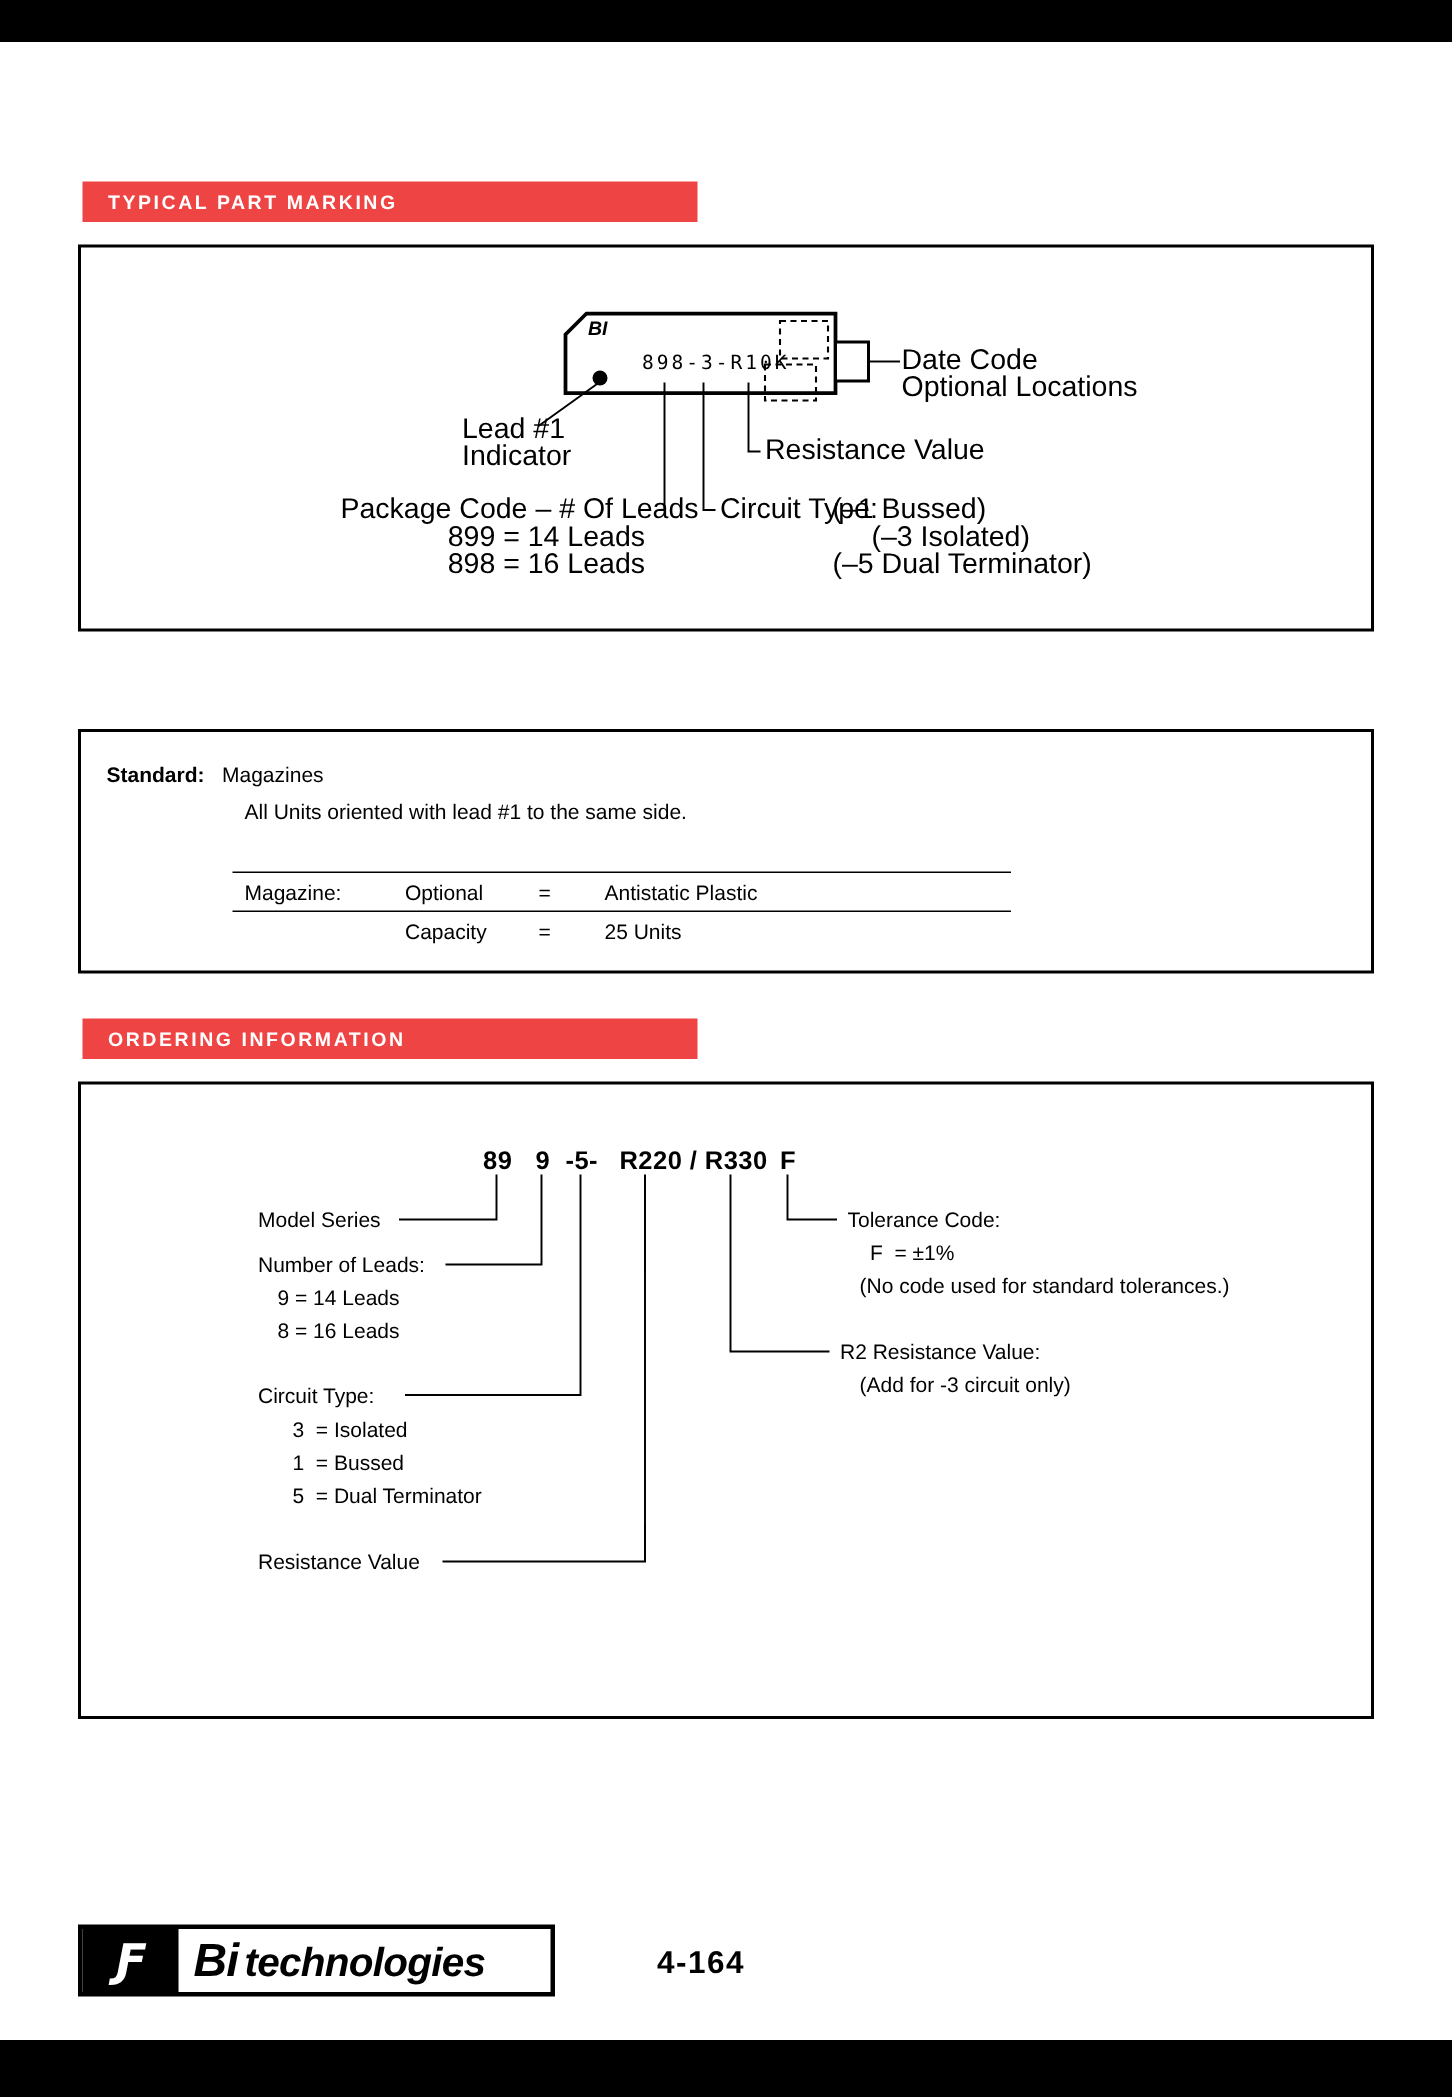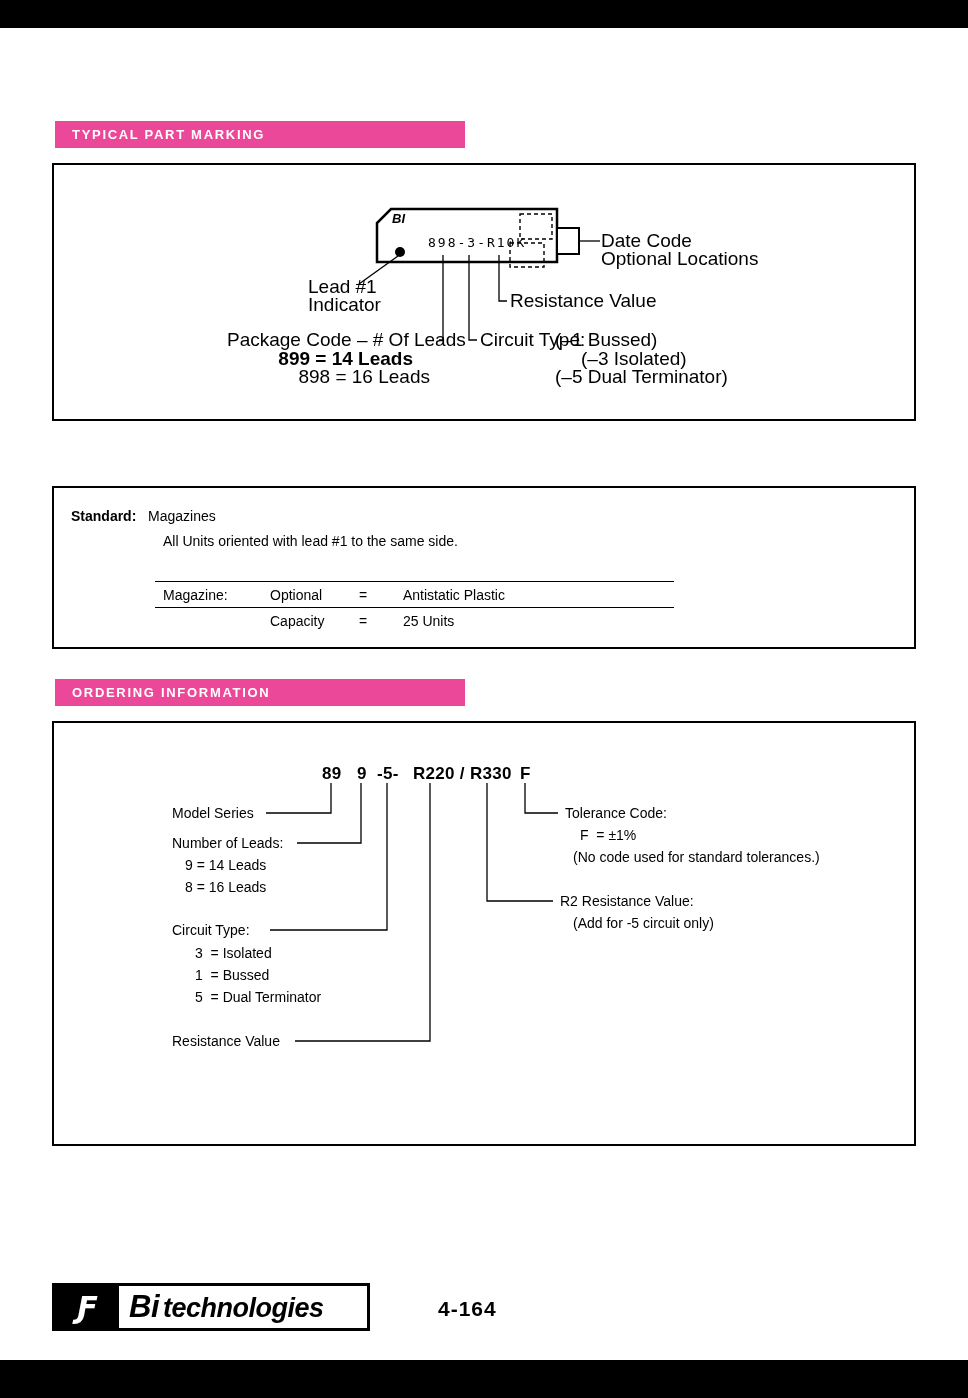--- a/index.html
+++ b/index.html
@@ -1,20 +1,20 @@
 <!DOCTYPE html>
 <html><head>
 <meta charset="utf-8">
 <style>
   * { margin:0; padding:0; box-sizing:border-box; }
   body { background:#888; font-family:"Liberation Sans", sans-serif; color:#000; }
   .page { position:relative; width:968px; height:1398px; background:#fff; margin:0 auto; overflow:hidden; }
   .topbar { position:absolute; top:0; left:0; width:968px; height:28px; background:#000; }
   .botbar { position:absolute; top:1360px; left:0; width:968px; height:38px; background:#000; }
-  .secbar { position:absolute; left:55px; width:410px; height:27px; background:#ec4899; color:#fff;
+  .secbar { position:absolute; left:55px; width:410px; height:27px; background:#ef4444; color:#fff;
             font-weight:bold; font-size:13px; letter-spacing:1.7px; line-height:28px; padding-left:17px; }
   .box { position:absolute; left:52px; width:864px; border:2.5px solid #000; background:#fff; }
   .abs { position:absolute; white-space:pre; }
   .t13 { font-size:19px; line-height:15px; }
   .t15 { font-size:14px; line-height:17px;text-align:right; }
   .b { font-weight:bold; }
   .ra { text-align:right; }
   .mono { font-family:"DejaVu Sans Mono", monospace; letter-spacing:2px; font-size:13px; }
   svg.diagram { position:absolute; top:0; left:0; }
   svg.diagram line, svg.diagram polyline { stroke:#000; fill:none; stroke-width:1.3; }
@@ -61,21 +61,21 @@
 
     <div class="abs t13" style="left:547px;top:68px;">Date Code</div>
     <div class="abs t13" style="left:547px;top:86px;">Optional Locations</div>
 
     <div class="abs t13" style="left:254px;top:114px;">Lead #1</div>
     <div class="abs t13" style="left:254px;top:132px;">Indicator</div>
 
     <div class="abs t13" style="left:456px;top:128px;">Resistance Value</div>
 
     <div class="abs t13 ra" style="left:173px;width:210px;top:167px;">Package Code – # Of Leads</div>
-    <div class="abs t13 ra" style="left:156px;width:203px;top:186px;font-weight:bold;">899 = 14 Leads</div>
+    <div class="abs t13 ra" style="left:173px;width:203px;top:186px;">899 = 14 Leads</div>
     <div class="abs t13 ra" style="left:173px;width:203px;top:204px;">898 = 16 Leads</div>
 
     <div class="abs t13" style="left:426px;top:167px;">Circuit Type:</div>
     <div class="abs t13" style="left:501px;top:167px;">(–1 Bussed)</div>
     <div class="abs t13" style="left:501px;top:186px;margin-left:26px;">(–3 Isolated)</div>
     <div class="abs t13" style="left:501px;top:204px;">(–5 Dual Terminator)</div>
   </div>
 
 
   <div class="box" style="top:486px;height:163px;">
@@ -127,21 +127,21 @@
     <div class="abs t15" style="left:141px;top:244px;">1  = Bussed</div>
     <div class="abs t15" style="left:141px;top:266px;">5  = Dual Terminator</div>
 
     <div class="abs t15" style="left:118px;top:310px;">Resistance Value</div>
 
     <div class="abs t15" style="left:511px;top:82px;">Tolerance Code:</div>
     <div class="abs t15" style="left:526px;top:104px;">F  = ±1%</div>
     <div class="abs t15" style="left:519px;top:126px;">(No code used for standard tolerances.)</div>
 
     <div class="abs t15" style="left:506px;top:170px;">R2 Resistance Value:</div>
-    <div class="abs t15" style="left:519px;top:192px;">(Add for -5 circuit only)</div>
+    <div class="abs t15" style="left:519px;top:192px;">(Add for -3 circuit only)</div>
   </div>
 
   <div class="logobox">
     <div class="logomark">
       <span>Ƒ</span>
     </div>
     <div class="logotext">
       <span class="bi">Bi</span>
       <span class="tech">technologies</span>
     </div>

